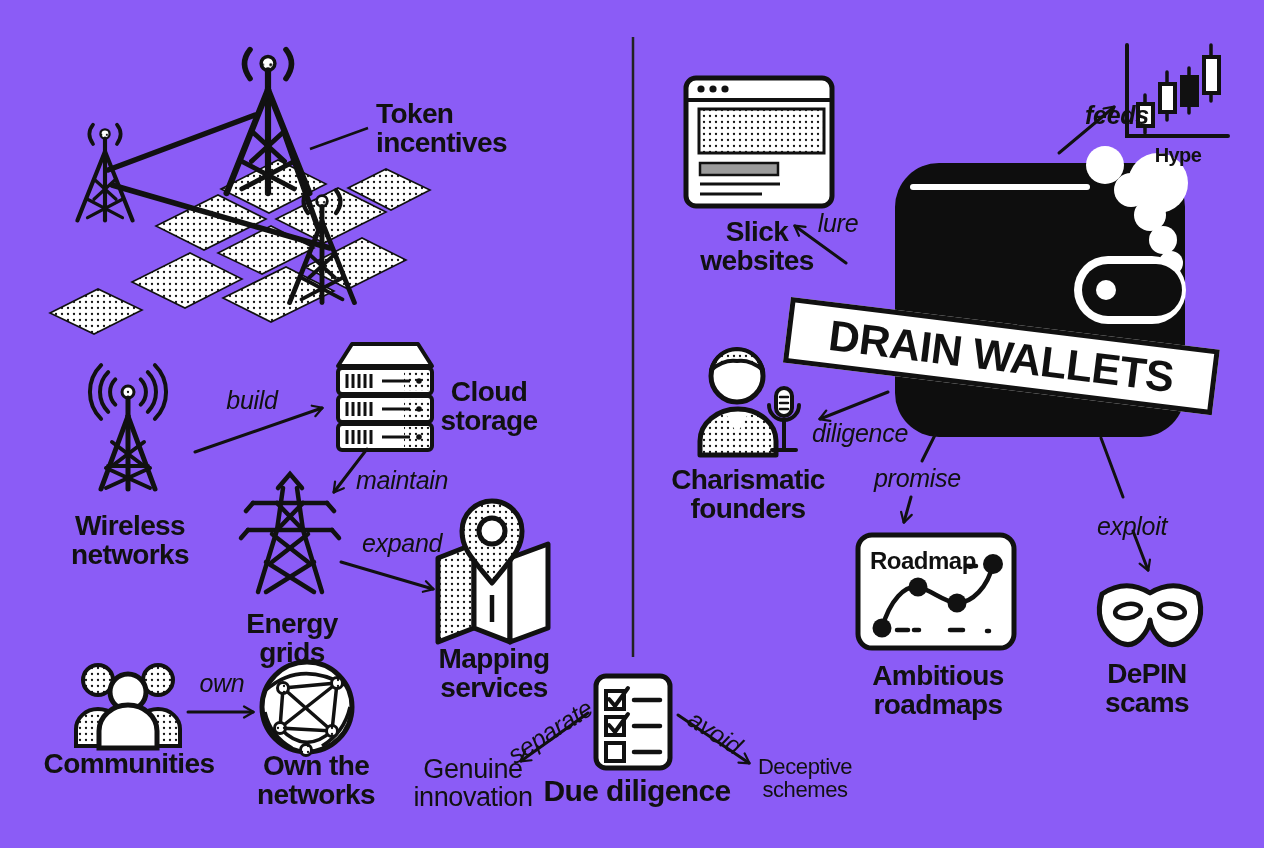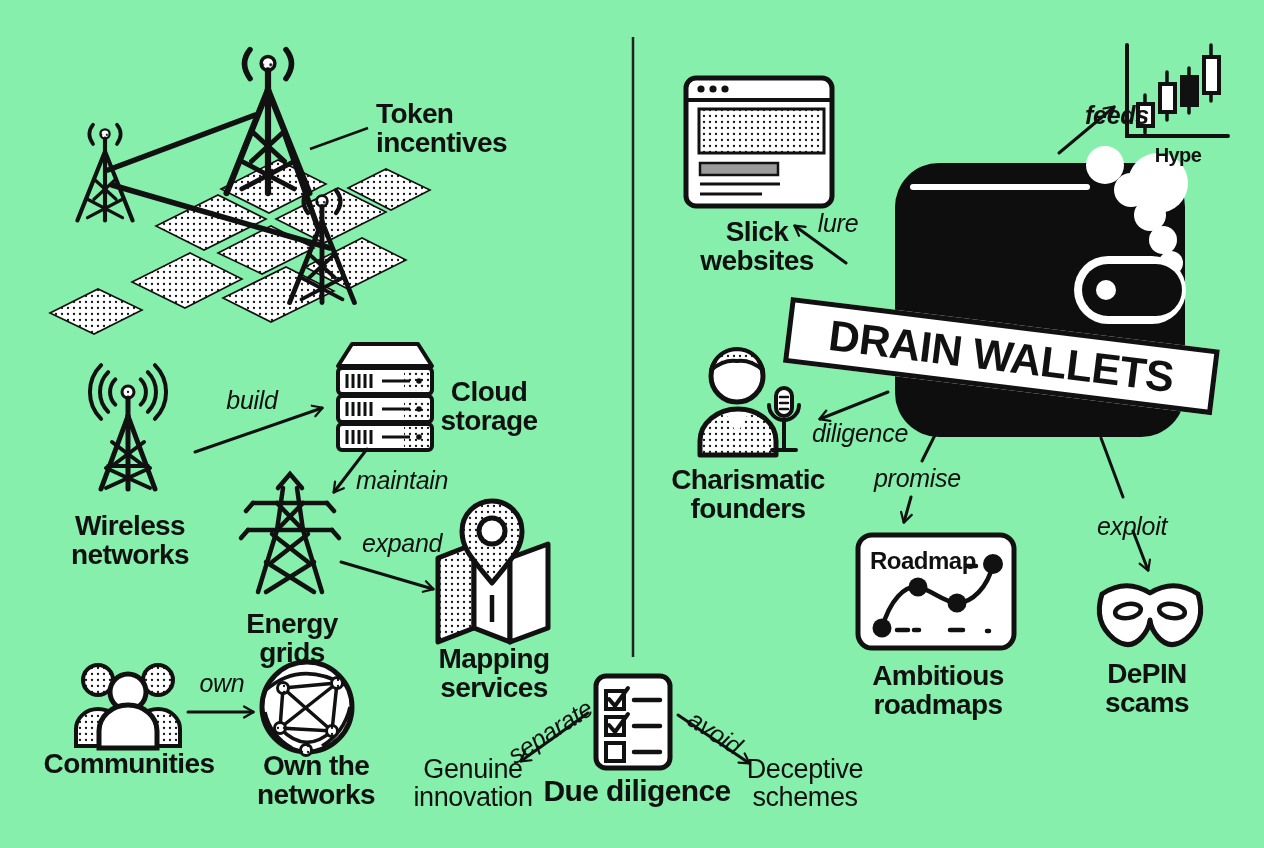--- a/index.html
+++ b/index.html
@@ -1,17 +1,17 @@
 <!DOCTYPE html>
 <html><head>
 <meta charset="utf-8">
 <style>
   html,body{margin:0;padding:0;background:#e8e8e8;}
   #stage{
-    position:relative;width:1264px;height:848px;background:#86efac;
+    position:relative;width:1264px;height:848px;background:#8b5cf6;
     overflow:hidden;font-family:"Liberation Sans",sans-serif;color:#111;
   }
   #art{position:absolute;left:0;top:0;z-index:1;}
   .lbl{
     position:absolute;z-index:3;font-weight:700;font-size:28px;line-height:1.05;
     letter-spacing:-0.6px;white-space:pre-line;text-align:center;color:#111;
   }
   .lbl.lft{text-align:left;}
   .ital{font-weight:400;font-style:italic;font-size:25px;letter-spacing:-0.3px;}
   .reg{font-weight:400;letter-spacing:-0.4px;}
@@ -311,21 +311,21 @@
 <div class="lbl" style="left:33px;top:749px;width:192px;">Communities</div>
 <div class="lbl ital" style="left:190px;top:670px;width:64px;">own</div>
 <div class="lbl" style="left:243px;top:751px;width:146px;">Own the
 networks</div>
 
 <div class="lbl ital rotL" style="left:502px;top:718px;width:96px;">separate</div>
 <div class="lbl reg" style="left:403px;top:755px;width:140px;font-size:27px;">Genuine
 innovation</div>
 <div class="lbl" style="left:543px;top:775px;width:188px;font-size:30px;text-align:center;">Due diligence</div>
 <div class="lbl ital rotR" style="left:678px;top:719px;width:74px;">avoid</div>
-<div class="lbl reg" style="left:737px;top:755px;width:136px;font-size:27px;">Deceptive
+<div class="lbl reg" style="left:737px;top:755px;width:136px;font-size:22px;">Deceptive
 schemes</div>
 
 <div class="lbl" style="left:677px;top:217px;width:160px;">Slick
 websites</div>
 <div class="lbl ital" style="left:806px;top:210px;width:64px;">lure</div>
 <div class="lbl ital" style="left:1080px;top:102px;width:74px;font-weight:bold;">feeds</div>
 <div class="lbl" style="left:1124px;top:145px;width:108px;font-size:20px;">Hype</div>
 <div class="lbl" style="left:658px;top:465px;width:180px;">Charismatic
 founders</div>
 <div class="lbl ital" style="left:812px;top:420px;width:94px;">diligence</div>

